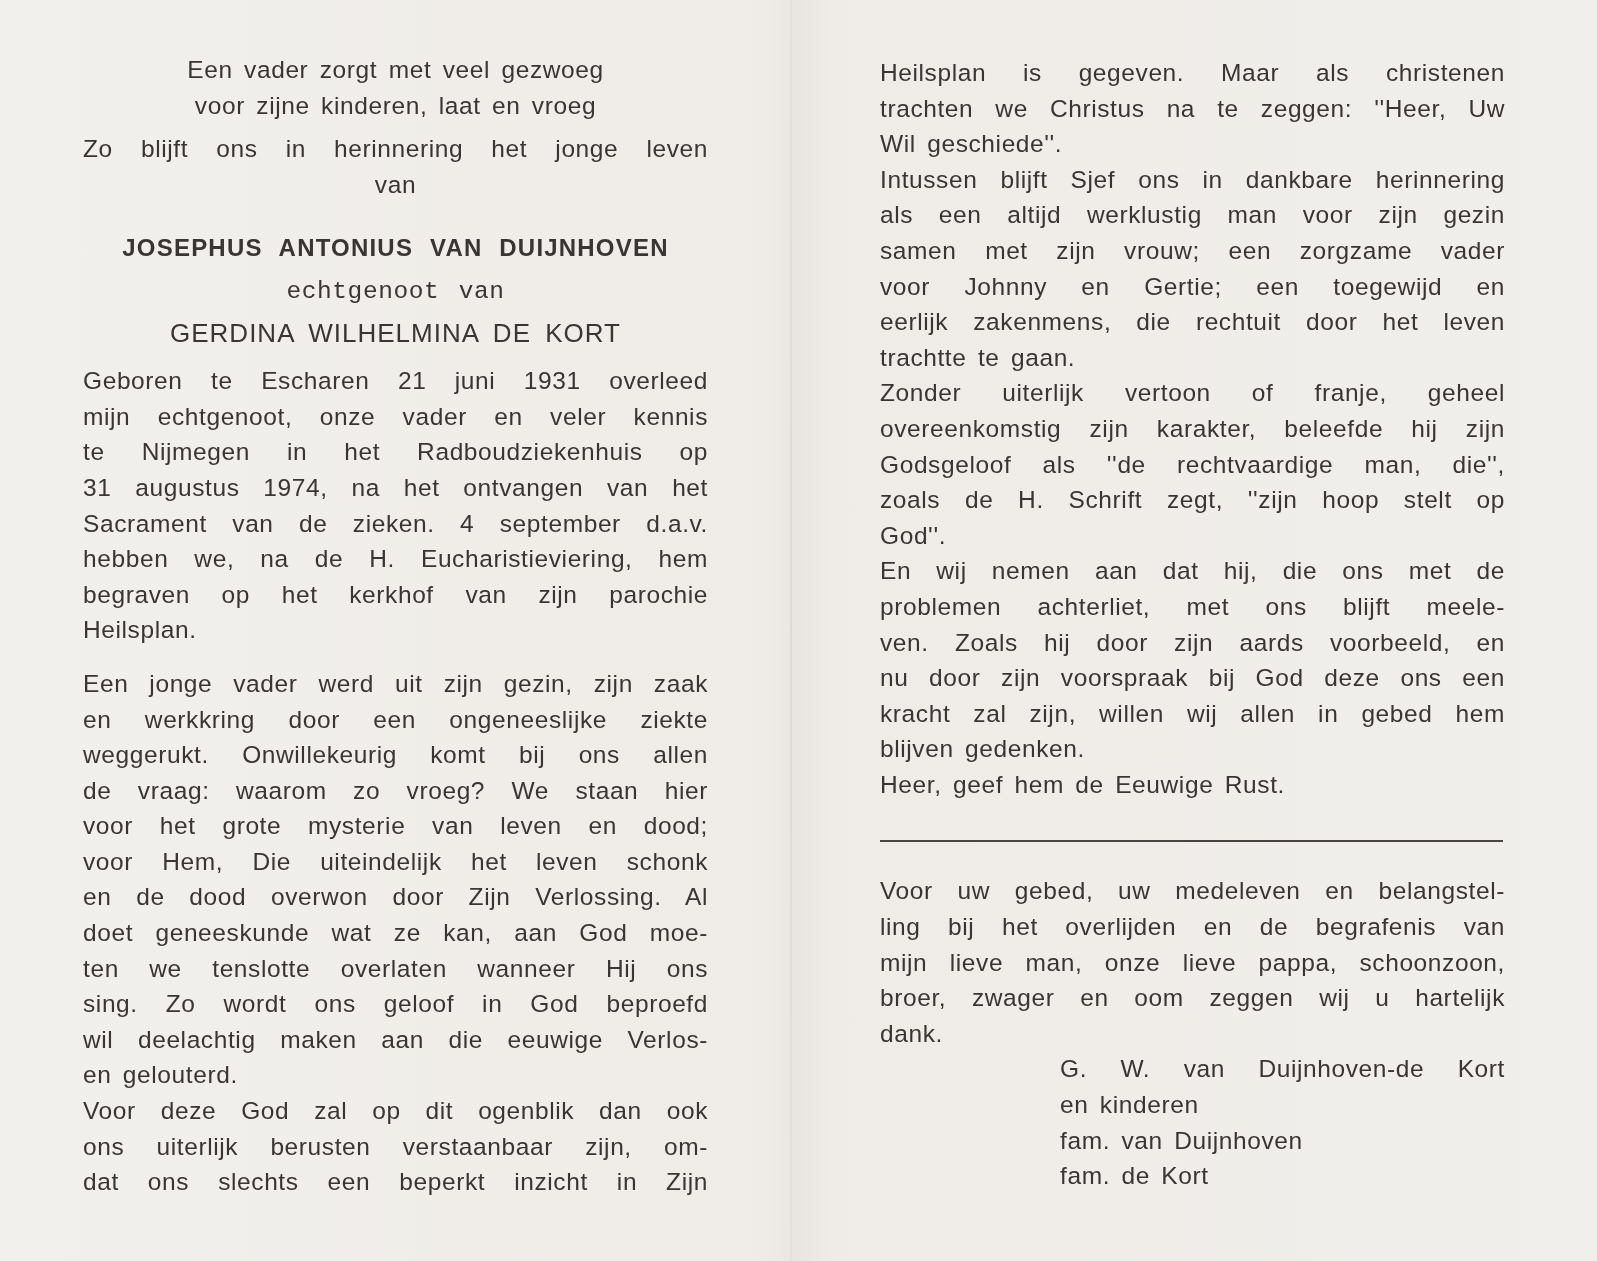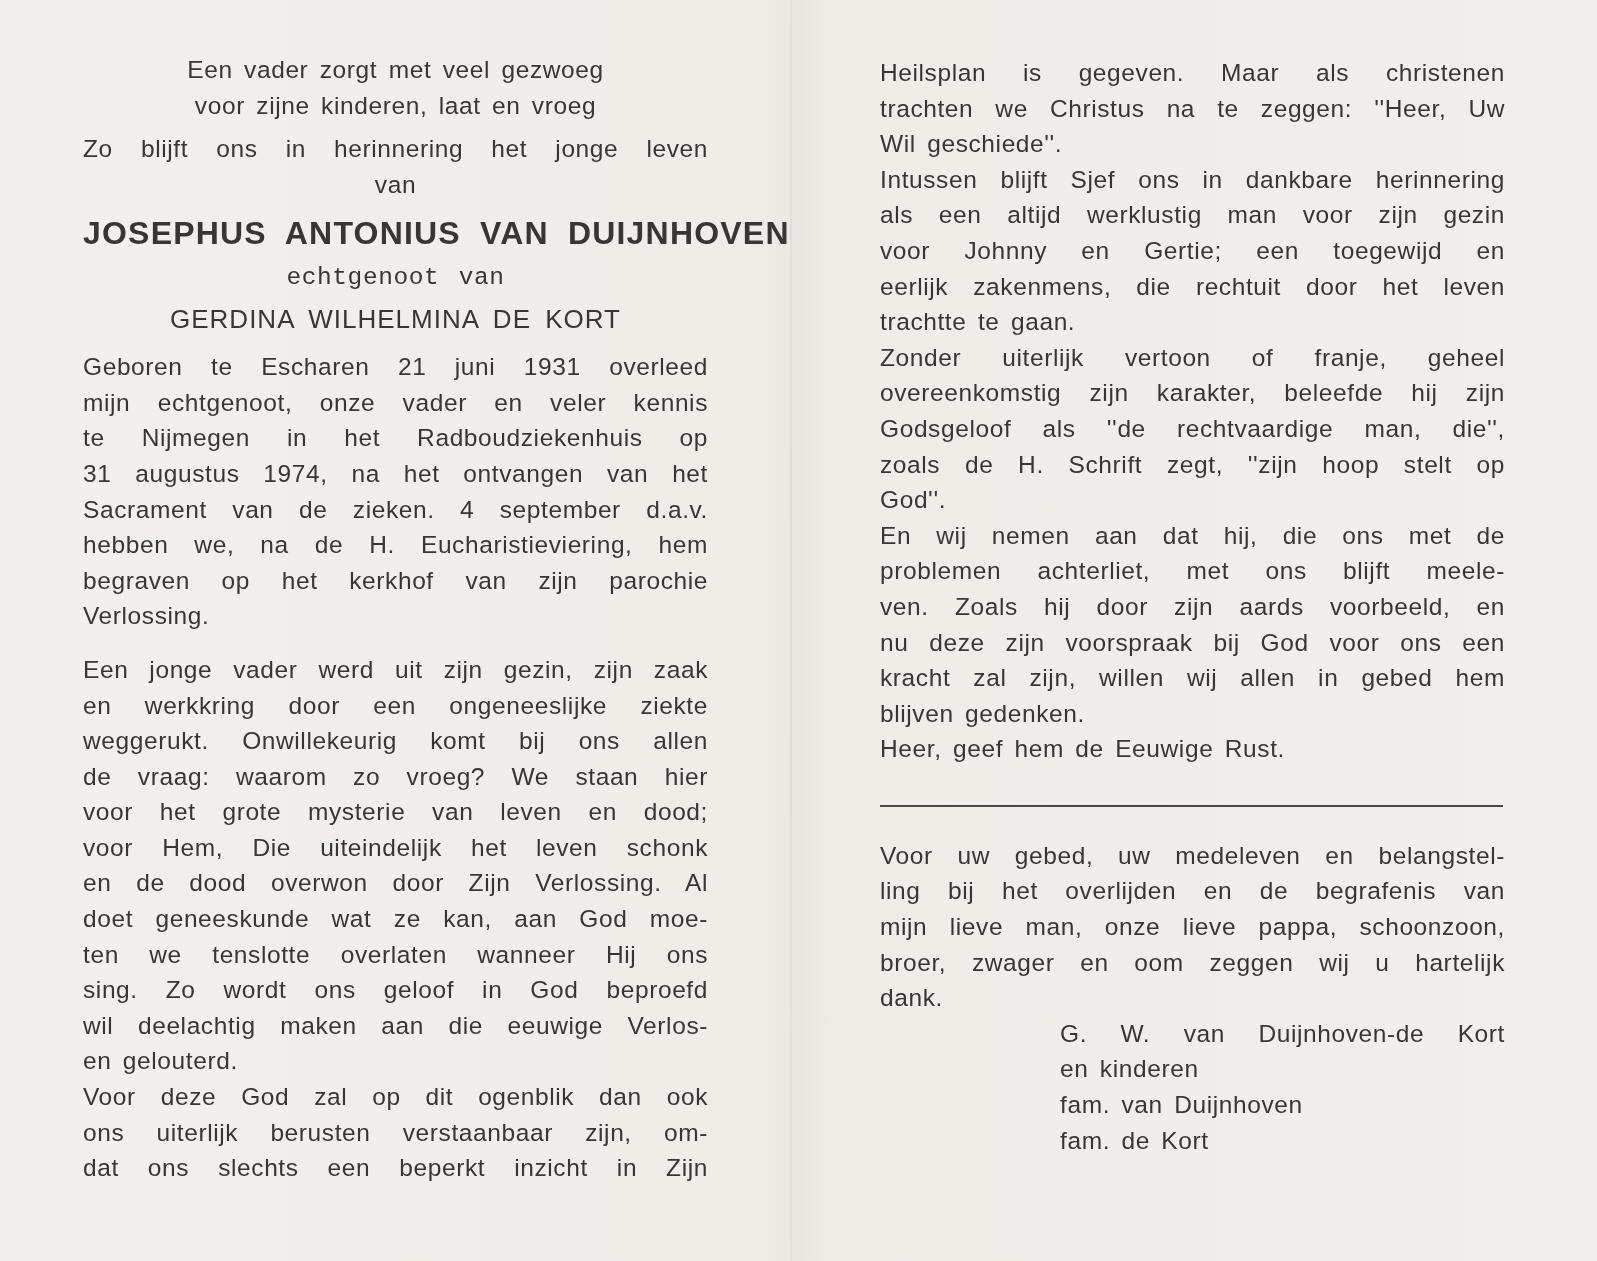--- a/index.html
+++ b/index.html
@@ -23,22 +23,22 @@
       font-size: 24.5px; line-height: 35.6px; letter-spacing: 0.6px; word-spacing: 4px;
     }
     .col-left { left: 83px; width: 625px; }
     .col-right { left: 880px; width: 625px; }
     .line { white-space: nowrap; text-align: justify; text-align-last: justify; height: 35.6px; }
     .line.last { text-align-last: left; }
     .center { text-align: center; text-align-last: center; }
     .poem { width: 100%; }
     .poem .line { text-align: center; text-align-last: center; }
     .name-main {
-      font-weight: bold; font-size: 32px; letter-spacing: 1.2px; word-spacing: 9px;
-      margin-top: 14px; text-align: center; text-align-last: center;
+      font-weight: bold; font-size: 24px; letter-spacing: 1.2px; word-spacing: 9px;
+      margin-top: 28px; text-align: center; text-align-last: center;
     }
     .spouse { font-size: 26px; letter-spacing: 1px; word-spacing: 6px; text-align: left; text-align-last: center; }
     .para-gap { height: 18px; }
     .divider {
       height: 2px; background: #4a4443; margin: 38px 2px 31px 0;
     }
     .signatures { margin-left: 180px; }
     .signatures .line { text-align: left; text-align-last: left; }
     .sig-first { text-align: justify !important; text-align-last: justify !important; }
   </style>
@@ -60,21 +60,21 @@
     <div class="line spouse" style="margin-top:6px;">GERDINA WILHELMINA DE KORT</div>
 
     <div style="margin-top:12px;">
       <div class="line">Geboren te Escharen 21 juni 1931 overleed</div>
       <div class="line">mijn echtgenoot, onze vader en veler kennis</div>
       <div class="line">te Nijmegen in het Radboudziekenhuis op</div>
       <div class="line">31 augustus 1974, na het ontvangen van het</div>
       <div class="line">Sacrament van de zieken. 4 september d.a.v.</div>
       <div class="line">hebben we, na de H. Eucharistieviering, hem</div>
       <div class="line">begraven op het kerkhof van zijn parochie</div>
-      <div class="line last">Verlossing.</div>
+      <div class="line last">Heilsplan.</div>
     </div>
 
     <div class="para-gap"></div>
 
     <div>
       <div class="line">Een jonge vader werd uit zijn gezin, zijn zaak</div>
       <div class="line">en werkkring door een ongeneeslijke ziekte</div>
       <div class="line">weggerukt. Onwillekeurig komt bij ons allen</div>
       <div class="line">de vraag: waarom zo vroeg? We staan hier</div>
       <div class="line">voor het grote mysterie van leven en dood;</div>
@@ -96,36 +96,37 @@
 
   <div class="col col-right" style="top:55px;">
     <div>
       <div class="line">Heilsplan is gegeven. Maar als christenen</div>
       <div class="line">trachten we Christus na te zeggen: ''Heer, Uw</div>
       <div class="line last">Wil geschiede''.</div>
     </div>
     <div>
       <div class="line">Intussen blijft Sjef ons in dankbare herinnering</div>
       <div class="line">als een altijd werklustig man voor zijn gezin</div>
+      <div class="line">samen met zijn vrouw; een zorgzame vader</div>
       <div class="line">voor Johnny en Gertie; een toegewijd en</div>
       <div class="line">eerlijk zakenmens, die rechtuit door het leven</div>
       <div class="line last">trachtte te gaan.</div>
     </div>
     <div>
       <div class="line">Zonder uiterlijk vertoon of franje, geheel</div>
       <div class="line">overeenkomstig zijn karakter, beleefde hij zijn</div>
       <div class="line">Godsgeloof als ''de rechtvaardige man, die'',</div>
       <div class="line">zoals de H. Schrift zegt, ''zijn hoop stelt op</div>
       <div class="line last">God''.</div>
     </div>
     <div>
       <div class="line">En wij nemen aan dat hij, die ons met de</div>
       <div class="line">problemen achterliet, met ons blijft meele-</div>
       <div class="line">ven. Zoals hij door zijn aards voorbeeld, en</div>
-      <div class="line">nu deze zijn voorspraak bij God voor ons een</div>
+      <div class="line">nu door zijn voorspraak bij God deze ons een</div>
       <div class="line">kracht zal zijn, willen wij allen in gebed hem</div>
       <div class="line last">blijven gedenken.</div>
     </div>
     <div class="line last">Heer, geef hem de Eeuwige Rust.</div>
 
     <div class="divider"></div>
 
     <div>
       <div class="line">Voor uw gebed, uw medeleven en belangstel-</div>
       <div class="line">ling bij het overlijden en de begrafenis van</div>

